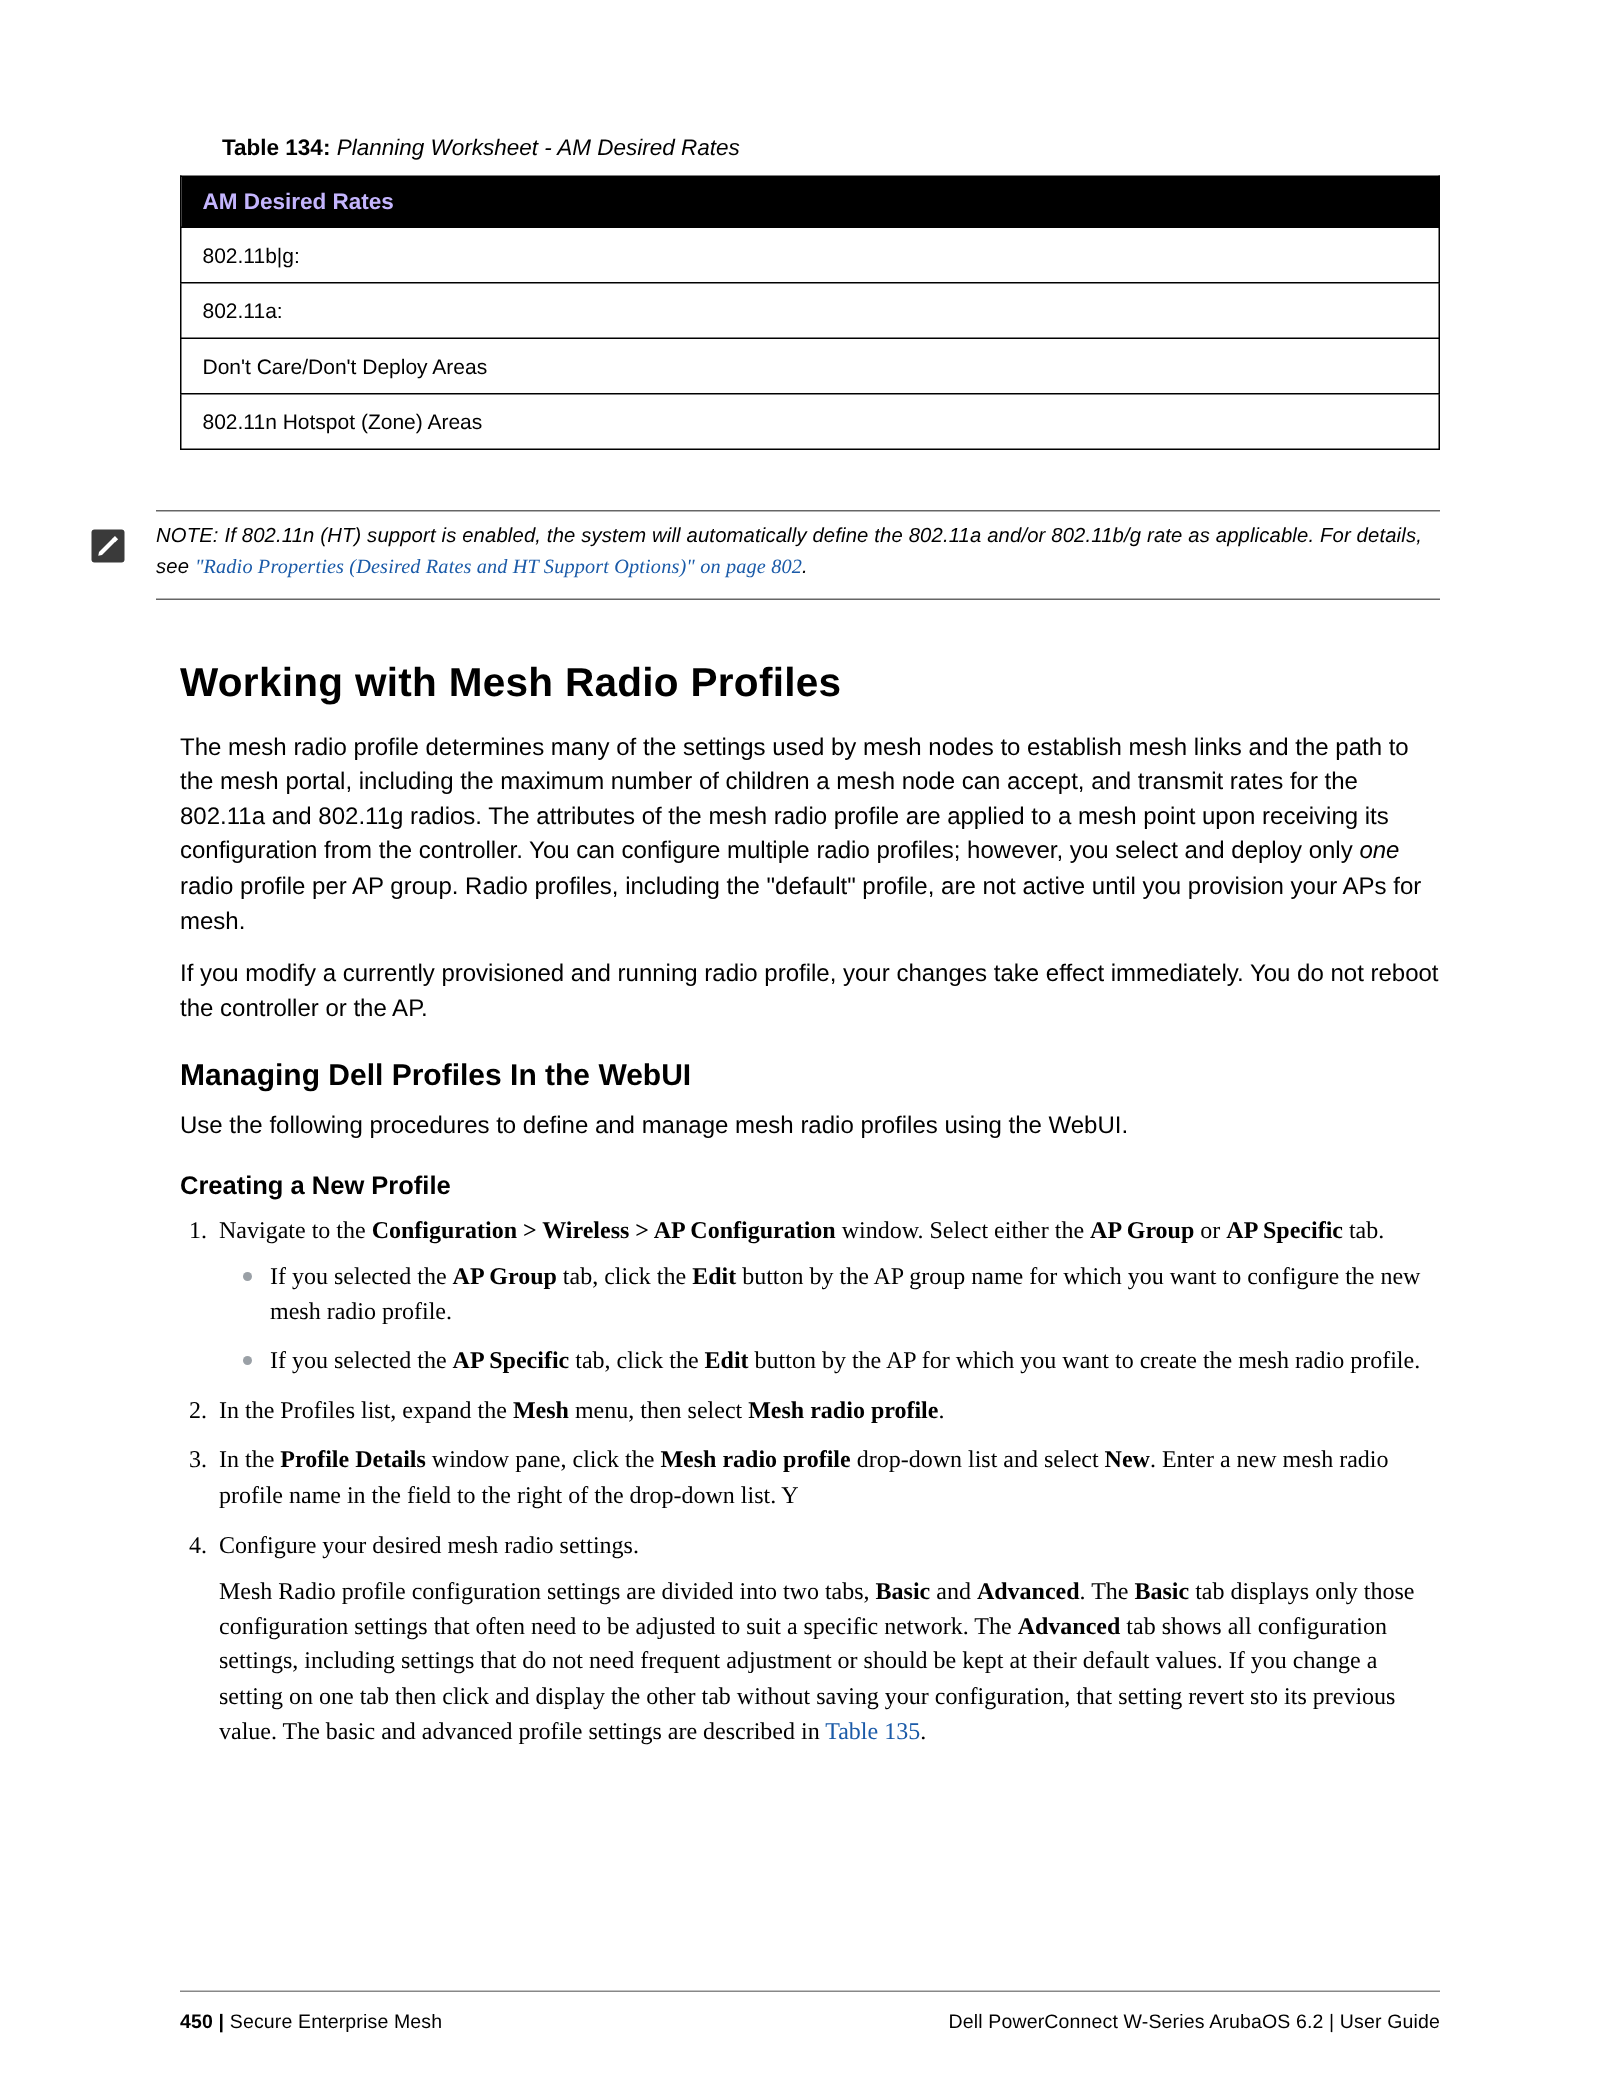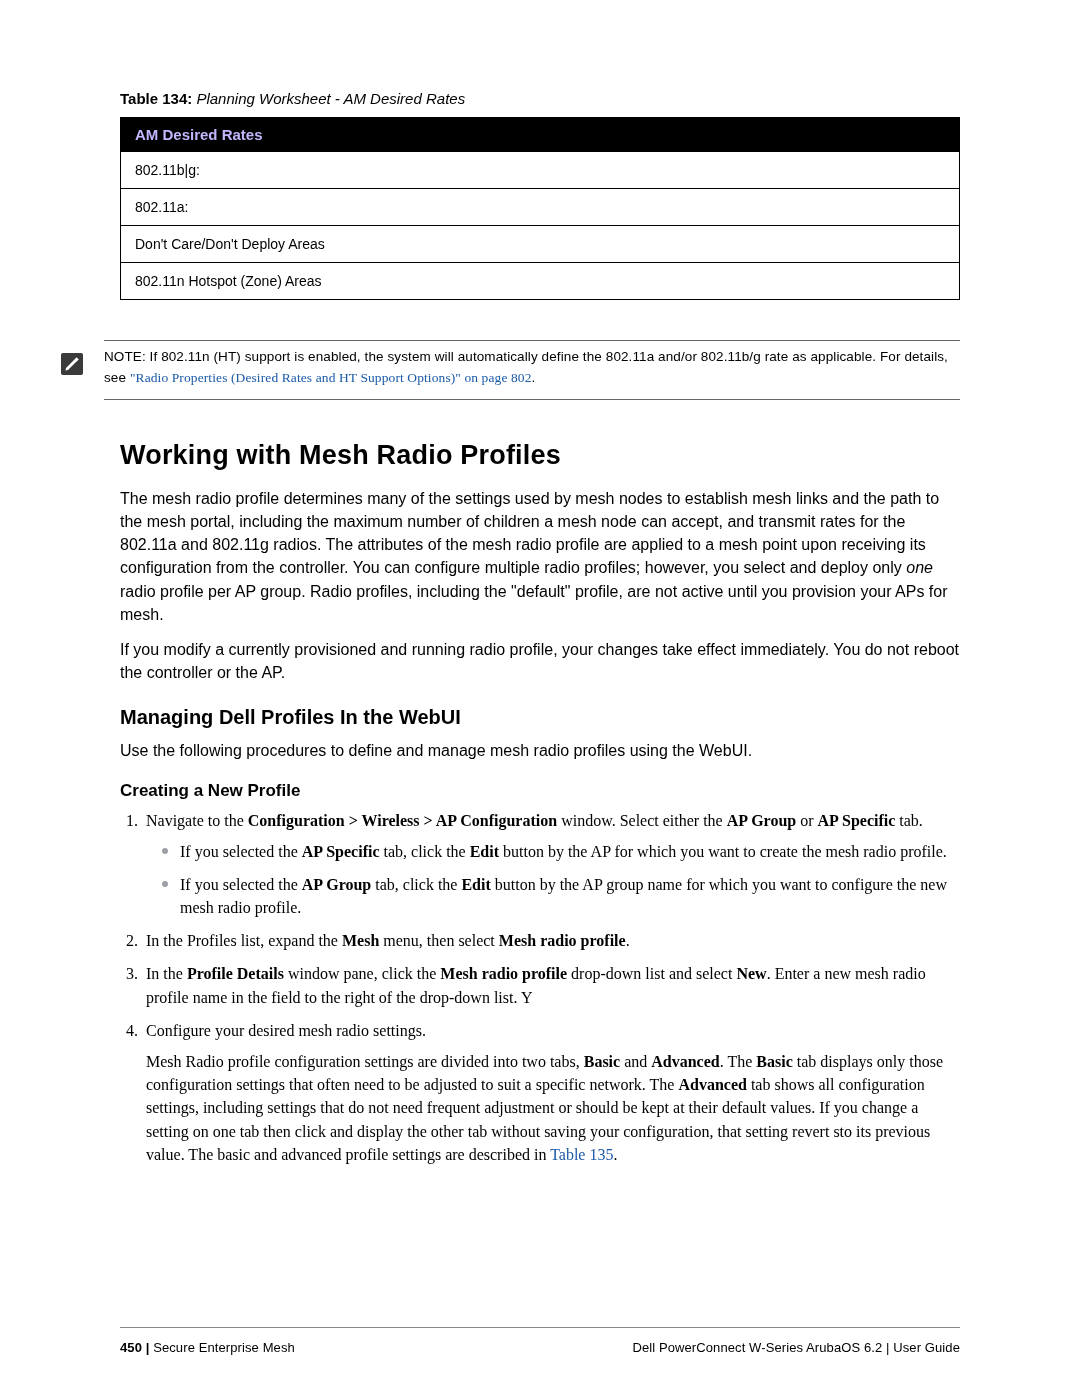--- a/index.html
+++ b/index.html
@@ -13,20 +13,21 @@
   }
   .page {
     padding: 90px 120px 60px 120px;
     position: relative;
     height: 100%;
   }
   .table-caption {
     font-family: Arial, Helvetica, sans-serif;
     font-size: 15px;
     margin-bottom: 10px;
+    margin-left: 28px;
   }
   .table-caption .bold { font-weight: bold; }
   .table-caption .italic { font-style: italic; }
   table.worksheet {
     width: 100%;
     border-collapse: collapse;
     margin-bottom: 40px;
   }
   table.worksheet th {
     background: #000;
@@ -59,20 +60,21 @@
   }
   .note-box {
     flex: 1;
     border-top: 1px solid #666;
     border-bottom: 1px solid #666;
     padding: 6px 0 10px 0;
     font-family: Arial, Helvetica, sans-serif;
     font-size: 13.5px;
     line-height: 1.55;
     letter-spacing: 0.1px;
+    font-style: italic;
   }
   .link {
     color: #1a5aa8;
     font-family: Georgia, 'Times New Roman', serif;
   }
   h1.section {
     font-family: Arial, Helvetica, sans-serif;
     font-weight: bold;
     font-size: 27px;
     margin-bottom: 16px;
@@ -206,24 +208,24 @@
 
   <p class="body">Use the following procedures to define and manage mesh radio profiles using the WebUI.</p>
 
   <h3 class="subsub">Creating a New Profile</h3>
 
   <ol class="steps">
     <li>
       <span>Navigate to the </span><span class="bold">Configuration &gt; Wireless &gt; AP Configuration</span><span> window. Select either the </span><span class="bold">AP Group</span><span> or </span><span class="bold">AP Specific</span><span> tab.</span>
       <ul class="sub">
         <li>
-          <span>If you selected the </span><span class="bold">AP Specific</span><span> tab, click the </span><span class="bold">Edit</span><span> button by the AP for which you want to create the mesh radio profile.</span>
+          <span>If you selected the </span><span class="bold">AP Group</span><span> tab, click the </span><span class="bold">Edit</span><span> button by the AP group name for which you want to configure the new mesh radio profile.</span>
         </li>
         <li>
-          <span>If you selected the </span><span class="bold">AP Group</span><span> tab, click the </span><span class="bold">Edit</span><span> button by the AP group name for which you want to configure the new mesh radio profile.</span>
+          <span>If you selected the </span><span class="bold">AP Specific</span><span> tab, click the </span><span class="bold">Edit</span><span> button by the AP for which you want to create the mesh radio profile.</span>
         </li>
       </ul>
     </li>
     <li>
       <span>In the Profiles list, expand the </span><span class="bold">Mesh</span><span> menu, then select </span><span class="bold">Mesh radio profile</span><span>.</span>
     </li>
     <li>
       <span>In the </span><span class="bold">Profile Details</span><span> window pane, click the </span><span class="bold">Mesh radio profile</span><span> drop-down list and select </span><span class="bold">New</span><span>. Enter a new mesh radio profile name in the field to the right of the drop-down list. Y</span>
     </li>
     <li>

